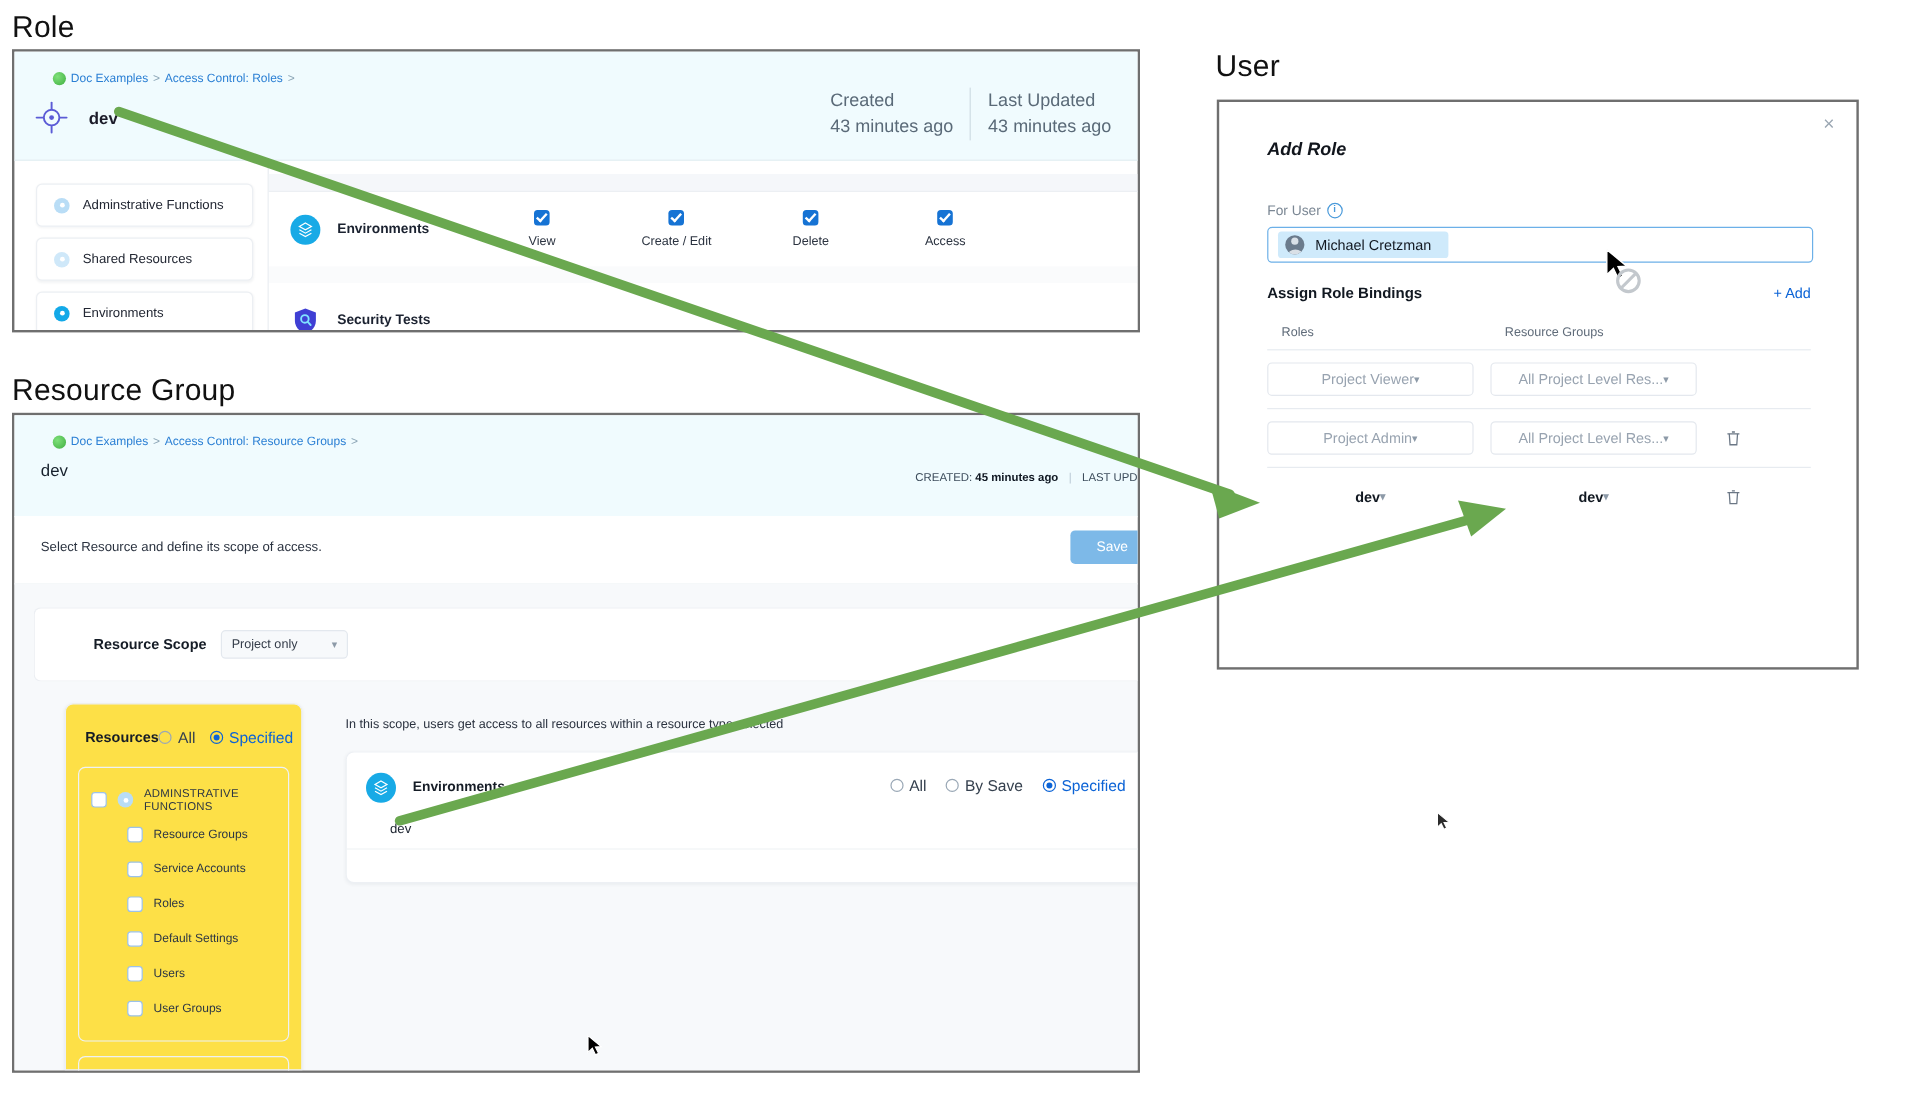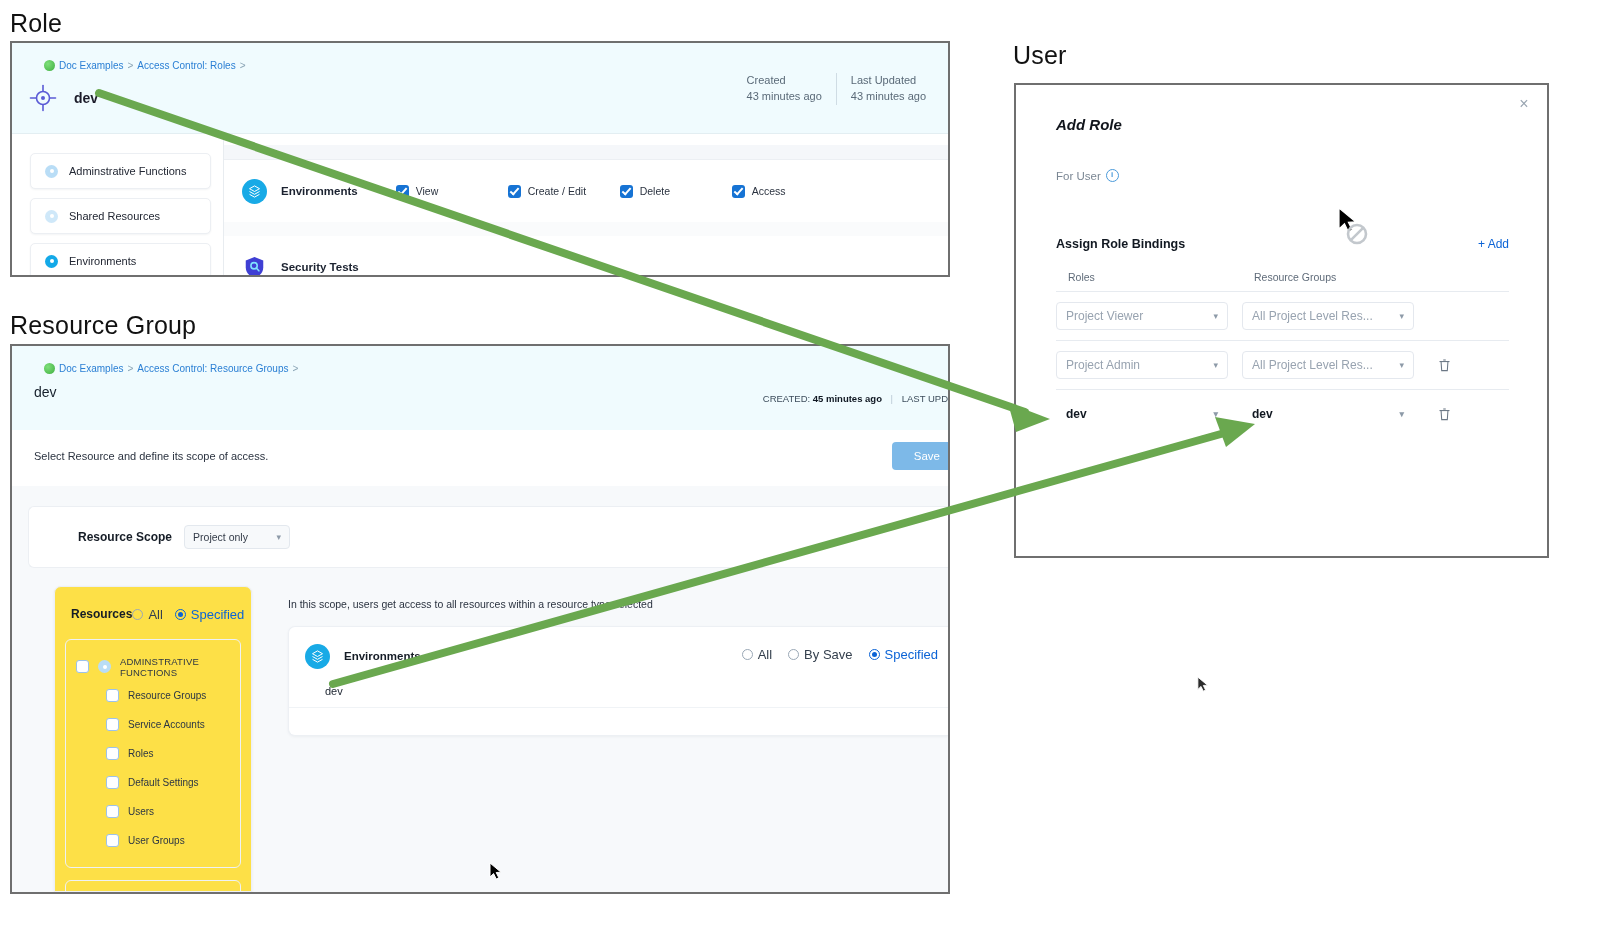--- a/index.html
+++ b/index.html
@@ -62,21 +62,21 @@
     position: absolute; left: 16px; top: 40px;
     display: flex; align-items: center; gap: 16px;
   }
   .role-title { font-size: 14px; font-weight: 700; color: #1b1b29; }
 
   .crosshair { width: 30px; height: 30px; display: block; }
 
   .meta-block {
     position: absolute; top: 30px; right: 8px;
     display: flex; align-items: stretch;
-    font-size: 11px; color: #5a6a78;
+    font-size: 15px; color: #5a6a78;
   }
   .meta-col { padding: 0 14px; line-height: 1.45; white-space: nowrap; }
   .meta-col + .meta-col { border-left: 1px solid #cfdce4; }
   .meta-lbl { display: block; }
   .meta-val { display: block; }
 
   .role-body {
     position: absolute; left: 0; top: 90px; right: 0; bottom: 0;
     display: flex;
   }
@@ -115,21 +115,21 @@
     width: 25px; height: 25px; border-radius: 50%;
     display: flex; align-items: center; justify-content: center;
     flex: none; margin-right: 14px;
   }
   .rs-icon.env { background: #18aae6; }
   .rs-icon.sec { background: transparent; }
   .perm-name { font-size: 11.5px; font-weight: 700; color: #1b2230; }
   .perm-checks { display: flex; align-items: center; margin-left: 38px; }
   .perm-check {
     display: flex; align-items: center; gap: 7px; width: 112px;
-    font-size: 10.5px; color: #2b3340;
+    font-size: 10.5px; color: #2b3340; flex-direction: column;
   }
   .cbx {
     width: 13px; height: 13px; border-radius: 3px; flex: none;
     background: #1673d4; position: relative;
   }
   .cbx::after {
     content: ""; position: absolute; left: 4px; top: 1px;
     width: 3px; height: 7px; border: solid #fff;
     border-width: 0 2px 2px 0; transform: rotate(42deg);
   }
@@ -317,21 +317,21 @@
   .bind-hdr .c1 { width: 186px; padding-left: 12px; }
   .bind-hdr .c2 { width: 195px; }
   .bind-row {
     display: flex; align-items: center; height: 48px;
     border-top: 1px solid #e7ebf0;
   }
   .bind-row .c1 { width: 186px; }
   .bind-row .c2 { width: 195px; }
   .bind-row .c3 { flex: 1; display: flex; justify-content: flex-start; }
   .pick {
-    display: inline-flex; align-items: center; justify-content: space-between;
+    display: inline-flex; align-items: center; justify-content: center;
     width: 172px; height: 28px; box-sizing: border-box; padding: 0 9px;
     border: 1px solid #e4e8ee; border-radius: 4px; background: #fff;
     font-size: 12px; color: #98a3b0; cursor: pointer;
   }
   .pick.plain {
     border-color: transparent; background: transparent;
     color: #111821; font-weight: 700; padding-left: 9px;
   }
   .trash { width: 15px; height: 16px; cursor: pointer; color: #6b7785; }
 
@@ -570,20 +570,26 @@
 <div class="panel" id="panel-user">
 
   <div class="dlg-close">×</div>
   <div class="dlg-title">Add Role</div>
 
   <div class="dlg-field-lbl">
     <span>For User</span>
     <i class="info-i">i</i>
   </div>
 
+  <div class="user-input">
+    <span class="user-chip">
+      <span class="avatar"></span>
+      <span>Michael Cretzman</span>
+    </span>
+  </div>
 
   <div class="bindings-lbl">Assign Role Bindings</div>
   <div class="add-link">+ Add</div>
 
   <div class="bind-table">
     <div class="bind-hdr">
       <span class="c1">Roles</span>
       <span class="c2">Resource Groups</span>
     </div>
 

